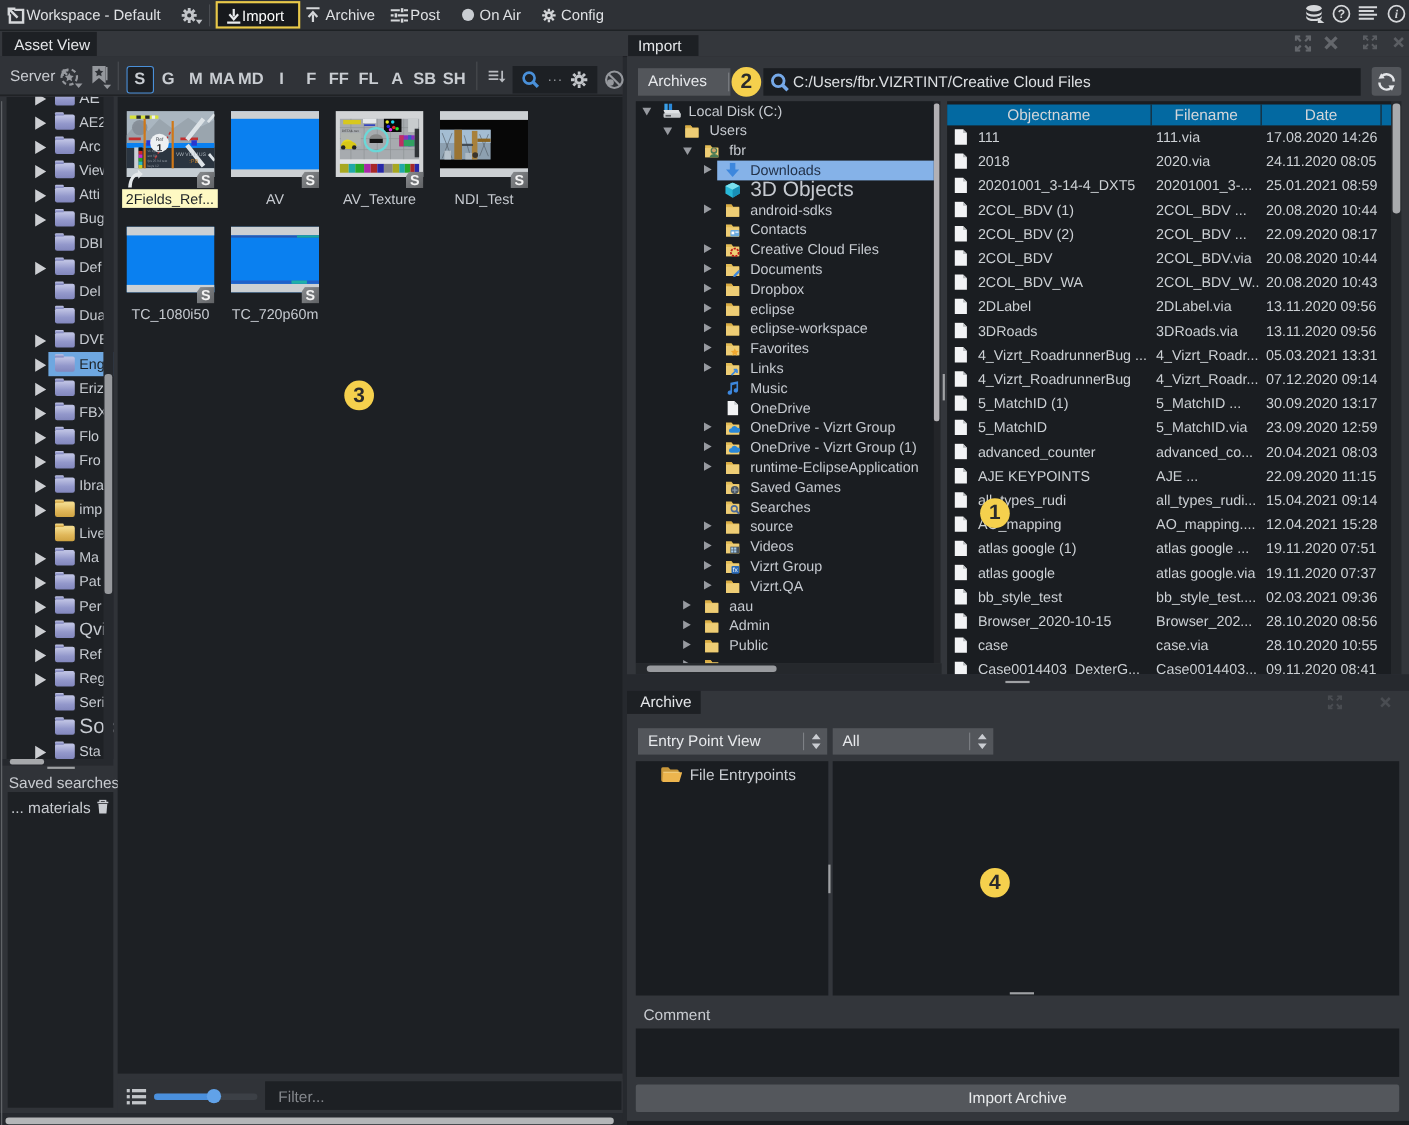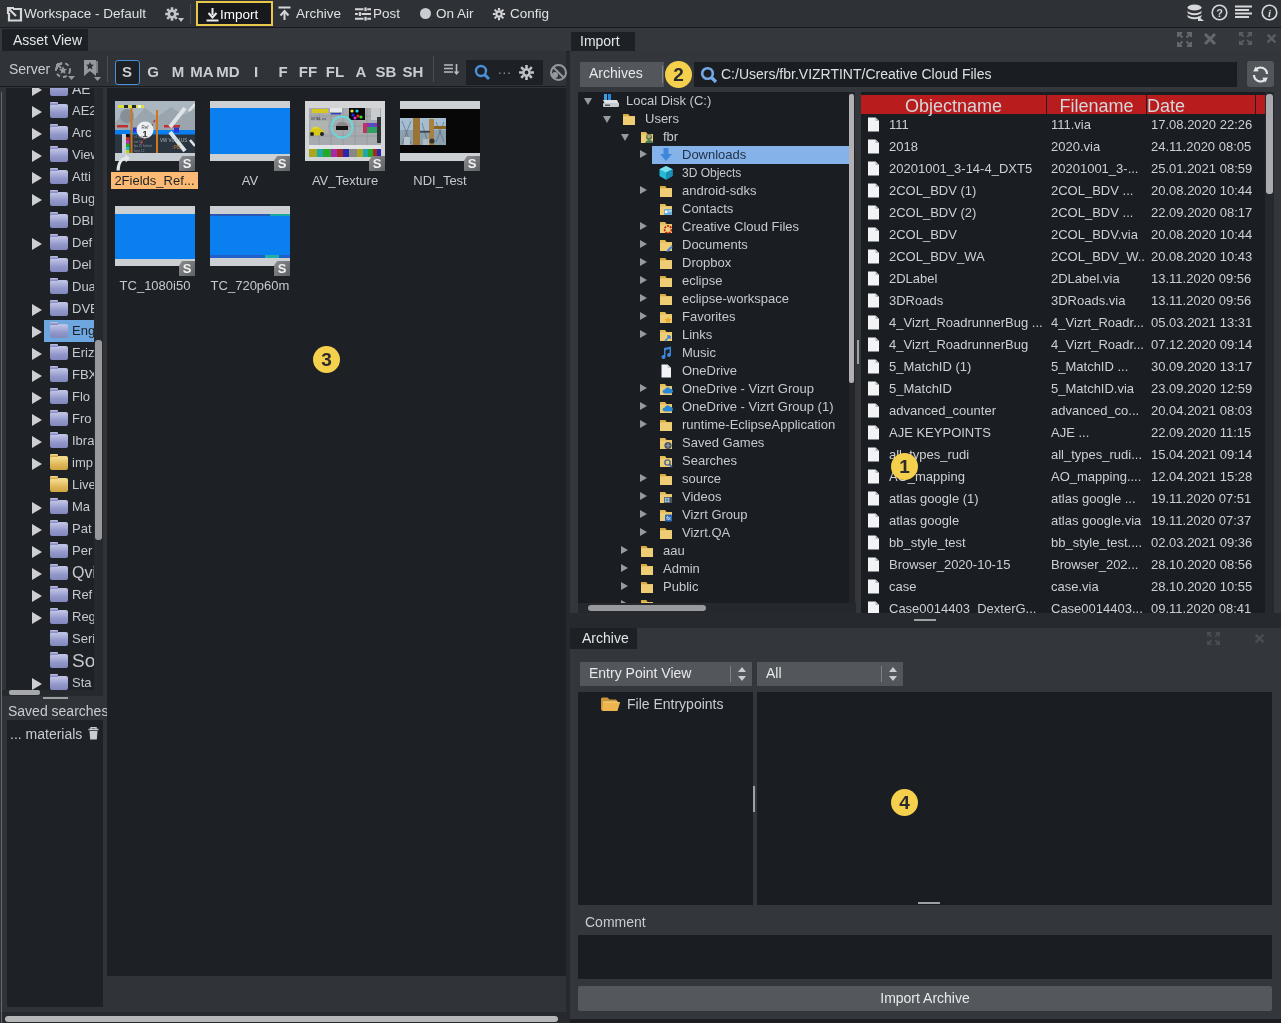--- a/index.html
+++ b/index.html
@@ -345,21 +345,21 @@
           <text x="19" y="41.5" font-size="3" fill="#8b939b" font-family="Liberation Sans">ent 50</text>
           <text x="19" y="46" font-size="3" fill="#8b939b" font-family="Liberation Sans">fps 25 hd test</text>
           <text x="19" y="50.5" font-size="3" fill="#8b939b" font-family="Liberation Sans">keys 12</text>
           <text x="57" y="47.5" font-size="5" fill="#c08030" font-family="Liberation Sans">:PB</text>
         </svg>
         <svg class="abs" style="left:1px;top:53px" width="14" height="17" viewBox="0 0 14 17">
           <path d="M0.5 16.5 C1 8.5 4 3.8 9.5 2.8 L9.2 0 L13.8 4.2 L9.8 8.6 L9.6 5.8 C5.4 7 4 10.5 3.8 16.5 z" fill="#e4e8eb"></path>
         </svg>
       </div>
       <div class="sbadge" style="left:72px;top:68px">S</div>
-      <div class="tlabel" style="left:4px;top:84px;width:87px;background:#fdba74;color:#1d2226">2Fields_Ref...</div>
+      <div class="tlabel" style="left:4px;top:84px;width:87px;background:#fef9c3;color:#1d2226">2Fields_Ref...</div>
       <div class="thumb" style="left:103px;top:13px">
         <svg width="80" height="60" viewBox="0 0 80 60">
           <rect width="80" height="60" fill="#0a80f0"></rect>
           <rect width="80" height="7" fill="#ccd0d3"></rect>
           <rect y="53" width="80" height="7" fill="#ccd0d3"></rect>
         </svg>
       </div>
       <div class="sbadge" style="left:167px;top:68px">S</div>
       <div class="tlabel" style="left:103px;top:84px;width:80px">AV</div>
       <div class="thumb" style="left:198px;top:13px">
@@ -450,20 +450,38 @@
           <rect y="8" width="80" height="2" fill="#2858b0"></rect>
           <rect x="60" y="8" width="20" height="2" fill="#18a8a0"></rect>
           <rect y="49" width="80" height="3" fill="#2060c8"></rect>
           <rect x="55" y="49" width="14" height="3" fill="#20b0a8"></rect>
         </svg>
       </div>
       <div class="sbadge" style="left:167px;top:173px">S</div>
       <div class="tlabel" style="left:100px;top:189px;width:86px">TC_720p60m</div>
       <div class="badge" style="left:206px;top:258px">3</div>
     </div>
+    <div id="leftbottom" class="abs">
+      <svg class="abs" style="left:8px;top:8px" width="18" height="16" viewBox="0 0 18 16">
+        <g fill="#c2c5c9">
+          <rect x="0" y="1" width="3" height="3"></rect>
+            <rect x="0" y="6.5" width="3" height="3"></rect>
+            <rect x="0" y="12" width="3" height="3"></rect>
+          <rect x="5" y="1" width="13" height="3"></rect>
+            <rect x="5" y="6.5" width="13" height="3"></rect>
+            <rect x="5" y="12" width="13" height="3"></rect>
+        </g>
+      </svg>
+      <div class="abs" style="left:33px;top:13px;width:94px;height:6px;background:#3c4046;border-radius:3px"></div>
+      <div class="abs" style="left:33px;top:13px;width:56px;height:6px;background:#4a90dd;border-radius:3px"></div>
+      <div class="abs" style="left:81px;top:9px;width:13px;height:13px;border-radius:50%;background:#61a2e8"></div>
+      <div class="abs" style="left:134px;top:2px;width:324px;height:26px;background:#1d2024">
+        <span class="abs" style="left:12px;top:6px;font-size:14px;color:#84878c">Filter...</span>
+      </div>
+    </div>
     <div class="abs" style="left:0px;top:961px;width:566px;height:11px;background:#26292e">
       <div class="abs" style="left:5px;top:4px;width:553px;height:6px;background:#b4b6b8;border-radius:3px"></div>
     </div>
   </div>
   <div id="rightpanel" class="abs">
 
     <div class="drop" style="left:10px;top:11px;width:84px;height:25px">
       <span class="abs" style="left:9px;top:3px">Archives</span>
       <div class="abs" style="left:82px;top:4px;width:1px;height:17px;background:#7e8186"></div>
     </div>
@@ -516,21 +534,21 @@
         <div class="itri c" style="left:62px;top:58px"></div>
         <div class="abs" style="left:81px;top:56px;width:14px;height:14px"><svg width="14" height="14" viewBox="0 0 14 14">
             <path d="M4.5 0 h5 v6 H13 L7 13 L1 6 h3.5 z" fill="#3d87dd"></path>
           </svg></div>
         <div class="abs" style="left:104px;top:54px;height:18px;line-height:18px;font-size:13px;color:#23324a;white-space:nowrap">Downloads</div>
       <div class="abs" style="left:81px;top:74px;width:14px;height:14px"><svg width="14" height="14" viewBox="0 0 14 14">
             <path d="M7 0 L13.5 3.2 V10 L7 13.8 L0.5 10 V3.2 z" fill="#28b8d8"></path>
             <path d="M7 0 L13.5 3.2 L7 6.5 L0.5 3.2 z" fill="#7ae0ee"></path>
             <path d="M7 6.5 L13.5 3.2 V10 L7 13.8 z" fill="#1890b8"></path>
           </svg></div>
-        <div class="abs" style="left:104px;top:72px;height:18px;line-height:18px;font-size:12px;color:#c6cad0;white-space:nowrap">3D Objects</div>
+        <div class="abs" style="left:104px;top:72px;height:18px;line-height:18px;font-size:19px;color:#c6cad0;white-space:nowrap">3D Objects</div>
       <div class="itri c" style="left:62px;top:94px"></div>
         <div class="abs" style="left:81px;top:92px;width:14px;height:14px"><svg width="14" height="14" viewBox="0 0 14 14">
             <path d="M1 2 h5 l1.5 2 H13 v9 H1 z" fill="#e3bc55"></path>
             <path d="M1 4.5 H13 V13 H1 z" fill="#eecd75"></path>
             <path d="M1 2 h5 l1.5 2 H1 z" fill="#d9ab42"></path>
           </svg></div>
         <div class="abs" style="left:104px;top:90px;height:18px;line-height:18px;font-size:13px;color:#c6cad0;white-space:nowrap">android-sdks</div>
       <div class="abs" style="left:81px;top:110px;width:14px;height:14px"><svg width="14" height="14" viewBox="0 0 14 14">
             <path d="M1 2 h5 l1.5 2 H13 v9 H1 z" fill="#e3bc55"></path>
             <path d="M1 4.5 H13 V13 H1 z" fill="#eecd75"></path>
@@ -696,36 +714,36 @@
     </div>
     <div class="abs" style="left:279px;top:41px;width:6px;height:511px;background:#232529">
       <div class="abs" style="left:0px;top:2px;width:5px;height:289px;background:#b2b0b4;border-radius:2px"></div>
     </div>
     <div class="abs" style="left:287px;top:289px;width:2px;height:24px;background:#9fa1a4"></div>
     <div class="abs" style="left:8px;top:552px;width:278px;height:10px;background:#25282c">
       <div class="abs" style="left:10px;top:2px;width:118px;height:6px;background:#989a9e;border-radius:3px"></div>
     </div>
 
     <div class="darkbox" id="tablebox" style="left:291px;top:41px;width:404px;height:521px;overflow:hidden">
-      <div class="abs" style="left:0;top:3px;width:404px;height:19px;background:#b91c1c;color:#d3d6da;font-size:18px">
+      <div class="abs" style="left:0;top:3px;width:404px;height:19px;background:#0369a1;color:#d3d6da;font-size:14px">
           <div class="abs" style="left:0;width:185px;text-align:center;top:1px">Objectname</div>
           <div class="abs" style="left:186px;width:99px;text-align:center;top:1px">Filename</div>
-          <div class="abs" style="left:286px;width:108px;top:1px">Date</div>
+          <div class="abs" style="left:286px;width:108px;text-align:center;top:1px">Date</div>
           <div class="abs" style="left:185px;top:0;width:1px;height:19px;background:#1d2024"></div>
           <div class="abs" style="left:285px;top:0;width:1px;height:19px;background:#1d2024"></div>
           <div class="abs" style="left:394px;top:0;width:1px;height:19px;background:#1d2024"></div>
         </div>
       <div class="abs" style="left:0;top:22px;width:402px;height:22px;font-size:13px;color:#ccd0d4">
           <div class="abs" style="left:6px;top:3px"><svg width="13" height="15" viewBox="0 0 13 15">
               <path d="M1 0.5 h7.5 l3.5 3.5 V14.5 H1 z" fill="#f2f3f5"></path>
               <path d="M8.5 0.5 l3.5 3.5 h-3.5 z" fill="#b8bbbe"></path>
             </svg></div>
           <div class="abs" style="left:28px;top:3px;width:154px;overflow:hidden;white-space:nowrap">111</div>
           <div class="abs" style="left:190px;top:3px;width:94px;overflow:hidden;white-space:nowrap">111.via</div>
-          <div class="abs" style="left:290px;top:3px;width:112px;overflow:hidden;white-space:nowrap">17.08.2020 22:26</div>
+          <div class="abs" style="left:290px;top:3px;width:112px;overflow:hidden;white-space:nowrap">17.08.2020 14:26</div>
         </div>
       <div class="abs" style="left:0;top:44px;width:402px;height:22px;font-size:13px;color:#ccd0d4">
           <div class="abs" style="left:6px;top:3px"><svg width="13" height="15" viewBox="0 0 13 15">
               <path d="M1 0.5 h7.5 l3.5 3.5 V14.5 H1 z" fill="#f2f3f5"></path>
               <path d="M8.5 0.5 l3.5 3.5 h-3.5 z" fill="#b8bbbe"></path>
             </svg></div>
           <div class="abs" style="left:28px;top:3px;width:154px;overflow:hidden;white-space:nowrap">2018</div>
           <div class="abs" style="left:190px;top:3px;width:94px;overflow:hidden;white-space:nowrap">2020.via</div>
           <div class="abs" style="left:290px;top:3px;width:112px;overflow:hidden;white-space:nowrap">24.11.2020 08:05</div>
         </div>

